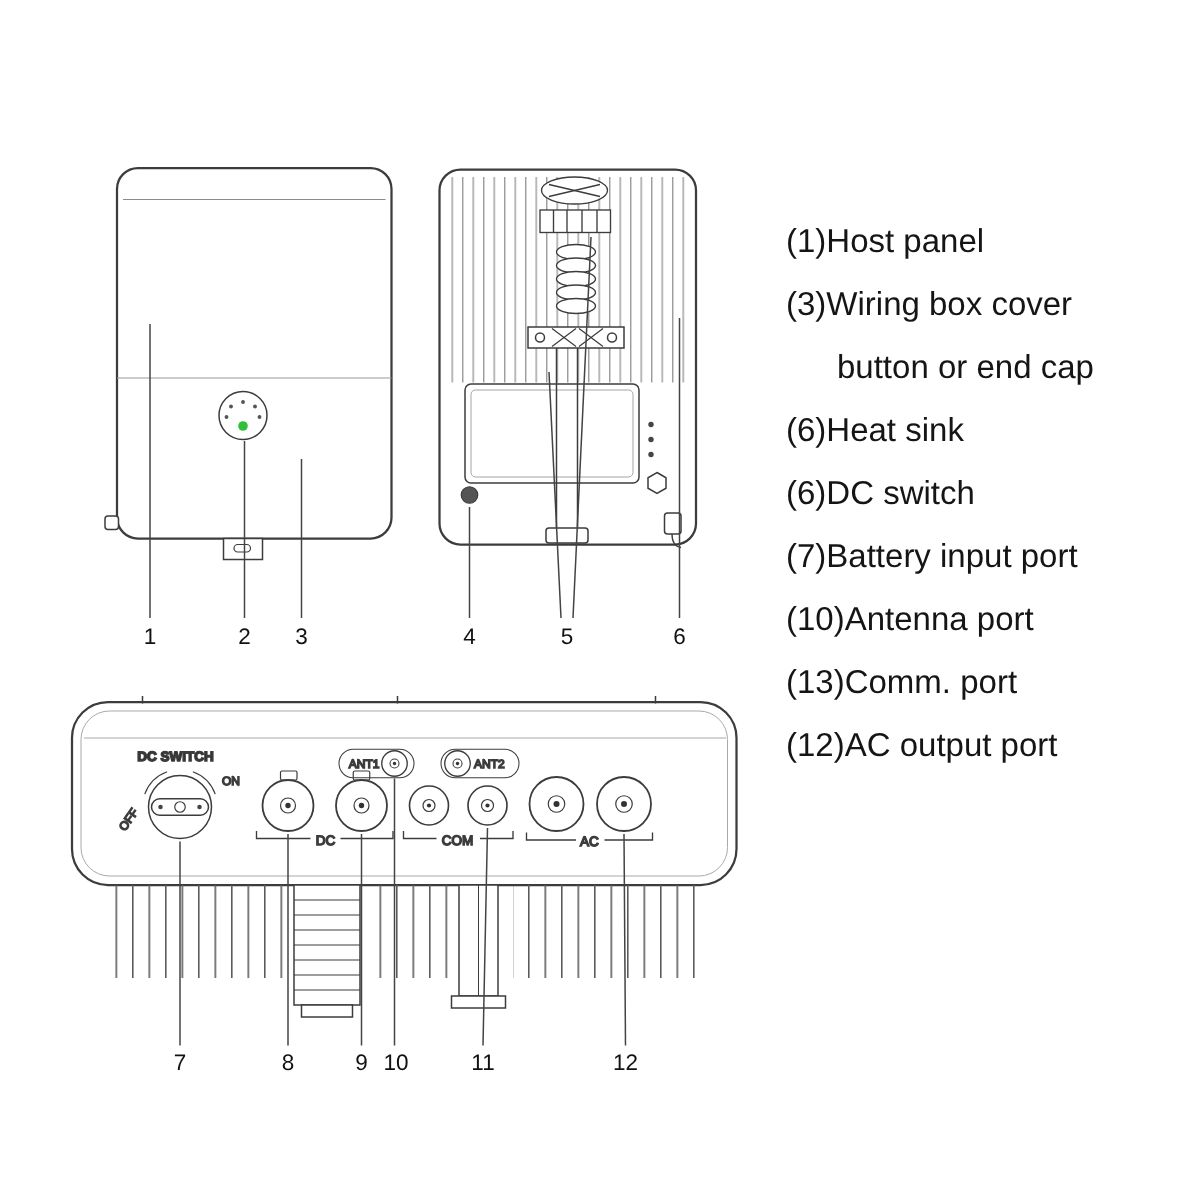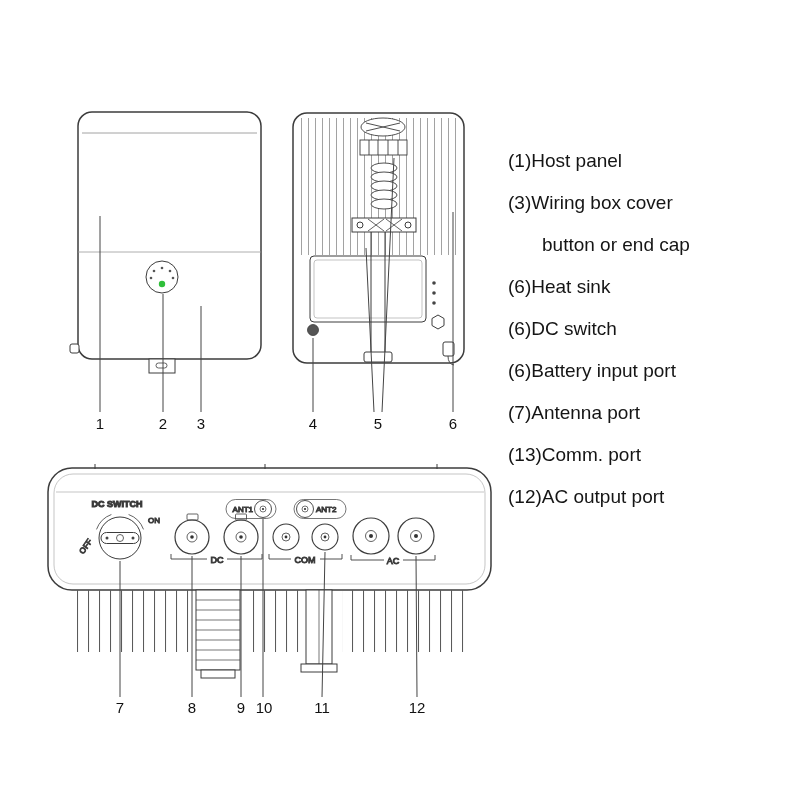--- a/index.html
+++ b/index.html
@@ -2,21 +2,21 @@
 <html><head>
 <meta charset="utf-8">
 <style>
   * { margin:0; padding:0; box-sizing:border-box; }
   html,body { width:800px; height:800px; background:#ffffff; font-family:"Liberation Sans", sans-serif; }
   .stage { position:relative; width:800px; height:800px; overflow:hidden; }
   svg.diagram { position:absolute; left:0; top:0; }
   svg text { font-family:"Liberation Sans", sans-serif; fill:#1a1a1a; }
   .num { font-size:15px; text-anchor:middle; fill:#111; }
   .sm { fill:#222; }
-  .legend { position:absolute; left:508px; top:140px; width:270px; color:#151515; font-size:19px; line-height:42px; }
+  .legend { position:absolute; left:524px; top:140px; width:270px; color:#151515; font-size:22px; line-height:42px; }
   .legend-item { white-space:nowrap; }
   .legend .l2 { padding-left:34px; }
 </style>
 </head>
 <body>
 
 <div class="stage">
 
   <svg class="diagram" width="800" height="800" viewBox="0 0 800 800">
     <defs>
@@ -242,19 +242,19 @@
   </svg>
 
   <div class="legend">
     <div class="legend-item"><span>(1)Host panel</span></div>
     <div class="legend-item"><span>(3)Wiring box cover</span></div>
     <div class="legend-item">
       <div class="l2">button or end cap</div>
     </div>
     <div class="legend-item"><span>(6)Heat sink</span></div>
     <div class="legend-item"><span>(6)DC switch</span></div>
-    <div class="legend-item"><span>(6)Battery input port</span></div>
-    <div class="legend-item"><span>(7)Antenna port</span></div>
+    <div class="legend-item"><span>(7)Battery input port</span></div>
+    <div class="legend-item"><span>(10)Antenna port</span></div>
     <div class="legend-item"><span>(13)Comm. port</span></div>
     <div class="legend-item"><span>(12)AC output port</span></div>
   </div>
 
 </div>
 
 </body></html>

